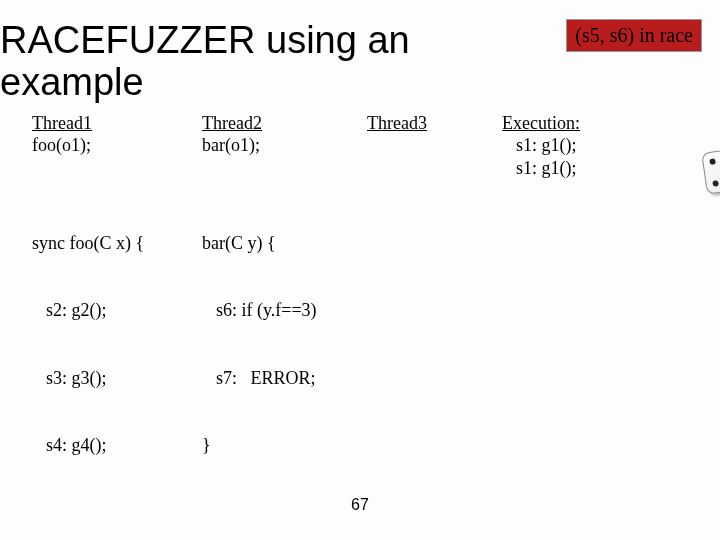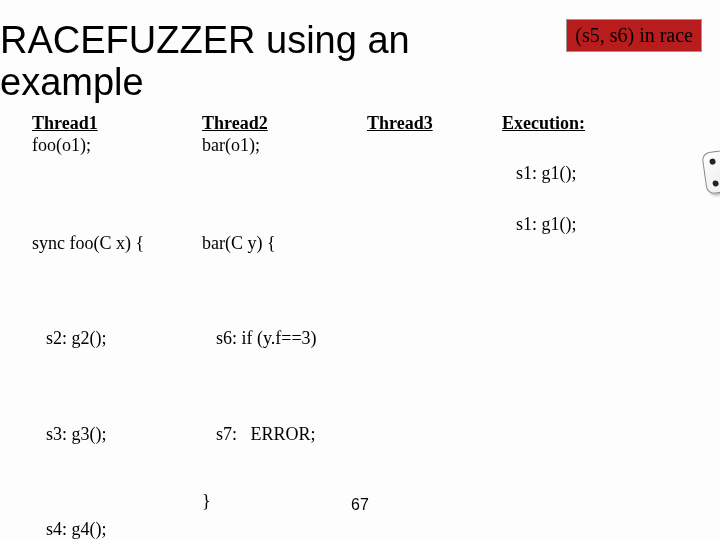--- a/index.html
+++ b/index.html
@@ -35,27 +35,26 @@
       padding-left: 32px;
       padding-top: 8px;
       column-gap: 0;
     }
     .col {
       font-size: 18px;
       line-height: 1.25;
     }
     .th-head {
       text-decoration: underline;
-      font-weight: bold;
     }
     .code {
       margin-top: 30px;
       white-space: pre;
     }
-    .indent { padding-left: 14px; margin-top: 28px; }
+    .indent { padding-left: 14px; }
     .exec .indent{ padding-left: 14px;}
     .page-num {
       position: absolute;
       bottom: 26px;
       left: 0;
       width: 100%;
       text-align: center;
       font-size: 16px;
       font-family: Arial, sans-serif;
     }

